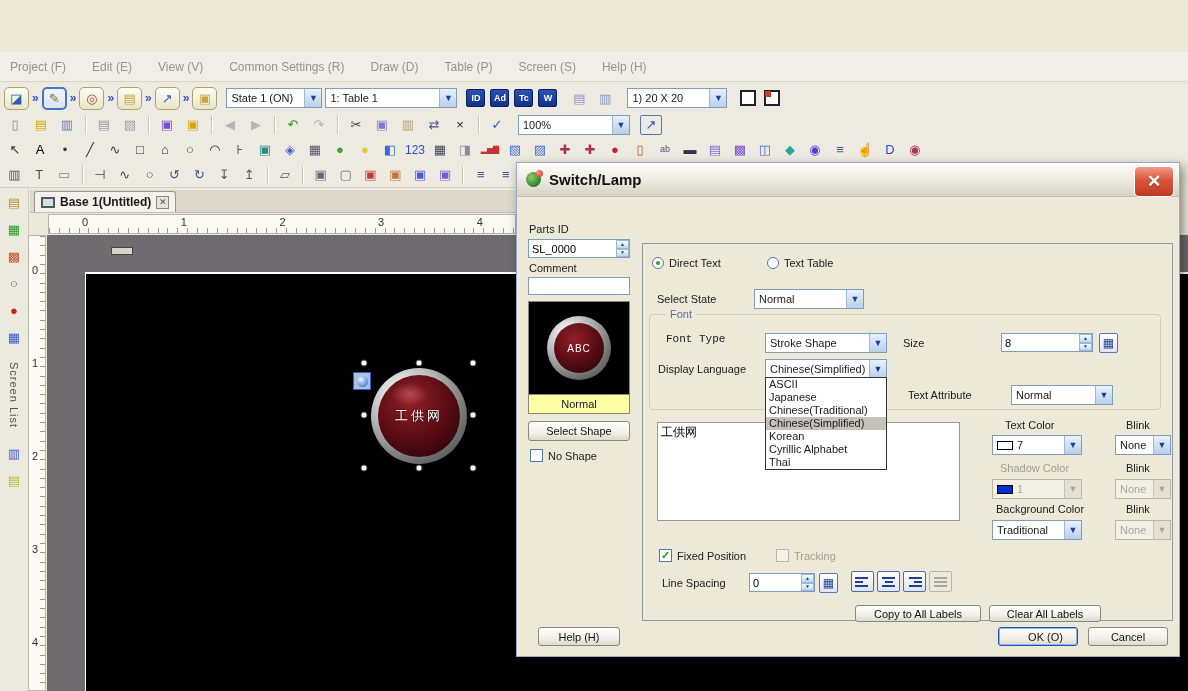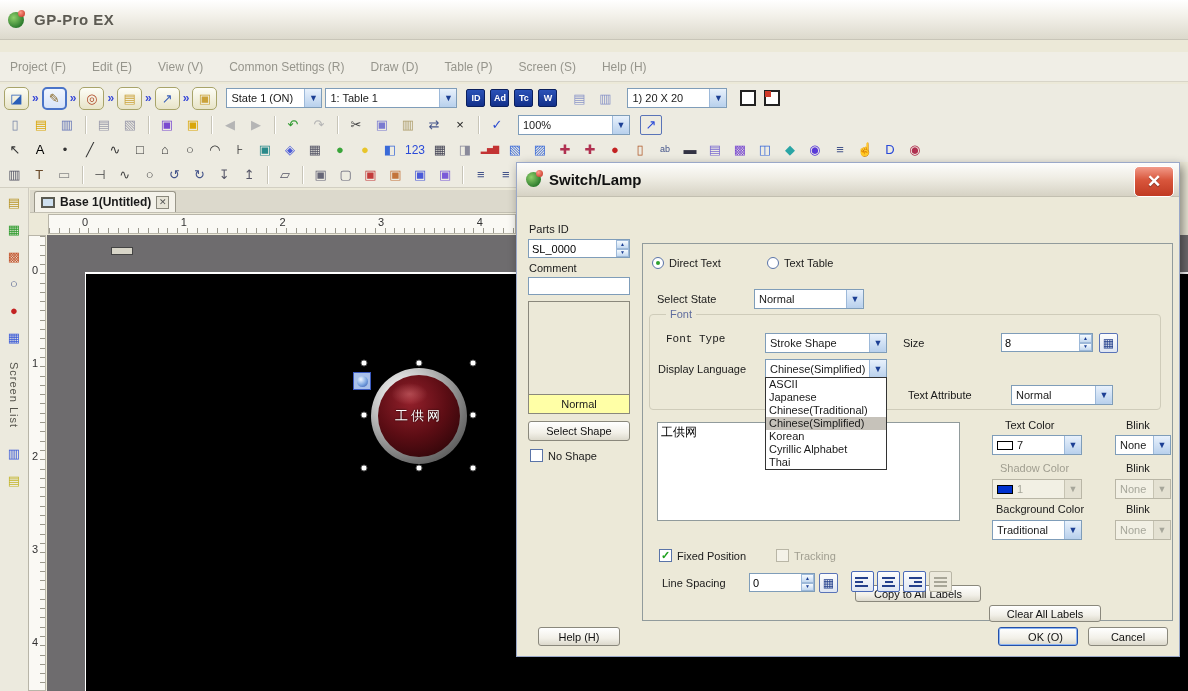--- a/index.html
+++ b/index.html
@@ -191,24 +191,20 @@
 
   #dlg-footer-help { position:absolute; left:21px; top:464px; width:82px; height:19px; }
   #dlg-ok { position:absolute; left:481px; top:464px; width:80px; height:19px; }
   #dlg-cancel { position:absolute; left:571px; top:464px; width:80px; height:19px; }
 </style>
 </head>
 <body>
 
 <div id="app">
 
-  <div id="titlebar">
-    <div id="app-icon"></div>
-    <div id="title-text">GP-Pro EX</div>
-  </div>
 
   <div id="menubar">
       <span class="menu-item">Project (F)</span>
       <span class="menu-item">Edit (E)</span>
       <span class="menu-item">View (V)</span>
       <span class="menu-item">Common Settings (R)</span>
       <span class="menu-item">Draw (D)</span>
       <span class="menu-item">Table (P)</span>
       <span class="menu-item">Screen (S)</span>
       <span class="menu-item">Help (H)</span>
@@ -611,20 +607,27 @@
       <input value="SL_0000" style="">
       <span class="arrows">
           <span>▲</span>
           <span>▼</span>
         </span>
     </span>
     <span class="dlabel" style="left:12px;top:99px;">Comment</span>
     <input id="comment-input" value="" style="">
 
     <div id="preview-box">
+      <div id="preview-black">
+        <div id="preview-lamp">
+          <span class="face">
+              <span>ABC</span>
+            </span>
+        </div>
+      </div>
       <div id="preview-state">Normal</div>
     </div>
     <button id="select-shape-btn" class="xp-btn">Select Shape</button>
     <span id="no-shape-row">
       <span class="checkbox"></span>
       <span>No Shape</span>
     </span>
 
     <div id="tab-panel">
 
@@ -676,21 +679,21 @@
           <div>Japanese</div>
           <div>Chinese(Traditional)</div>
           <div class="sel">Chinese(Simplified)</div>
           <div>Korean</div>
           <div>Cyrillic Alphabet</div>
           <div>Thai</div>
         </div>
 
       <textarea id="label-textarea" style="">工供网</textarea>
 
-      <button class="xp-btn" style="position:absolute;left:212px;top:341px;width:126px;height:17px;">Copy to All Labels</button>
+      <button class="xp-btn" style="position:absolute;left:212px;top:361px;width:126px;height:17px;">Copy to All Labels</button>
       <button class="xp-btn" style="position:absolute;left:346px;top:361px;width:112px;height:17px;">Clear All Labels</button>
 
       <span class="dlabel" style="left:362px;top:175px;">Text Color</span>
       <span class="combo" style="position:absolute;left:349px;top:191px;width:90px;">
         <span class="swatch" id="text-color-swatch" style="background: rgb(255, 255, 255);"></span>
         <span class="cval">7</span>
         <span class="carrow">▼</span>
       </span>
       <span class="dlabel" style="left:483px;top:175px;">Blink</span>
       <span class="combo" style="position:absolute;left:472px;top:191px;width:56px;">

